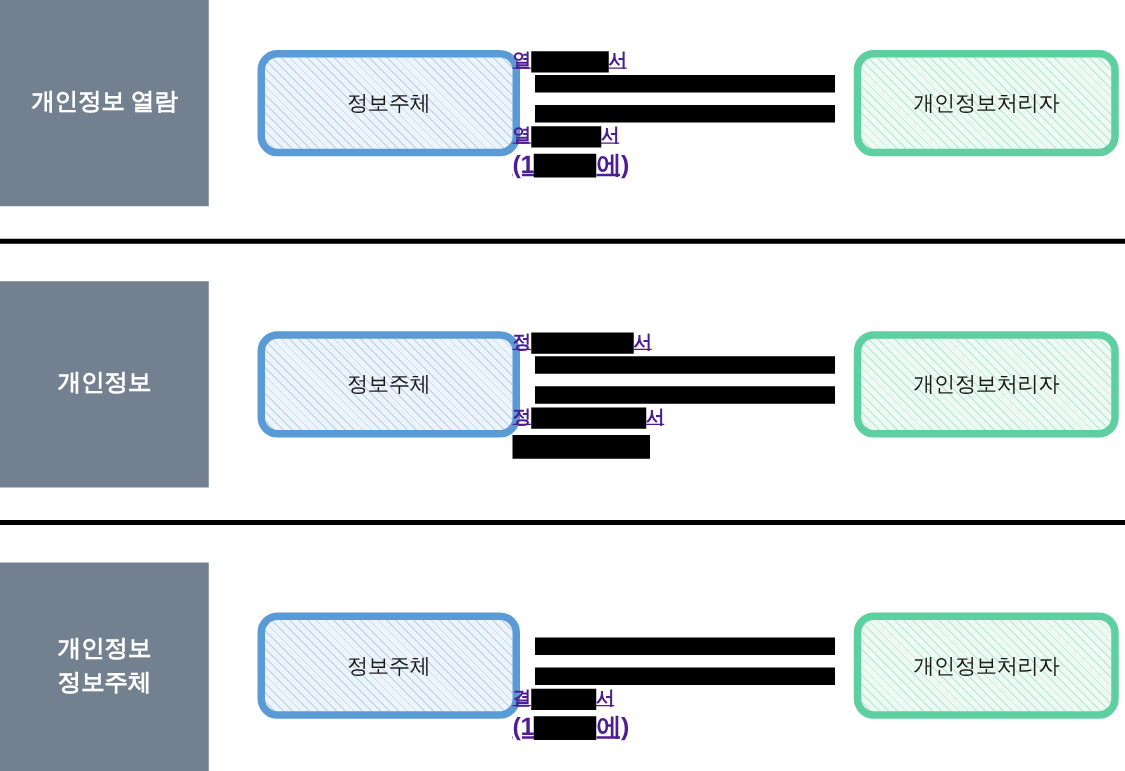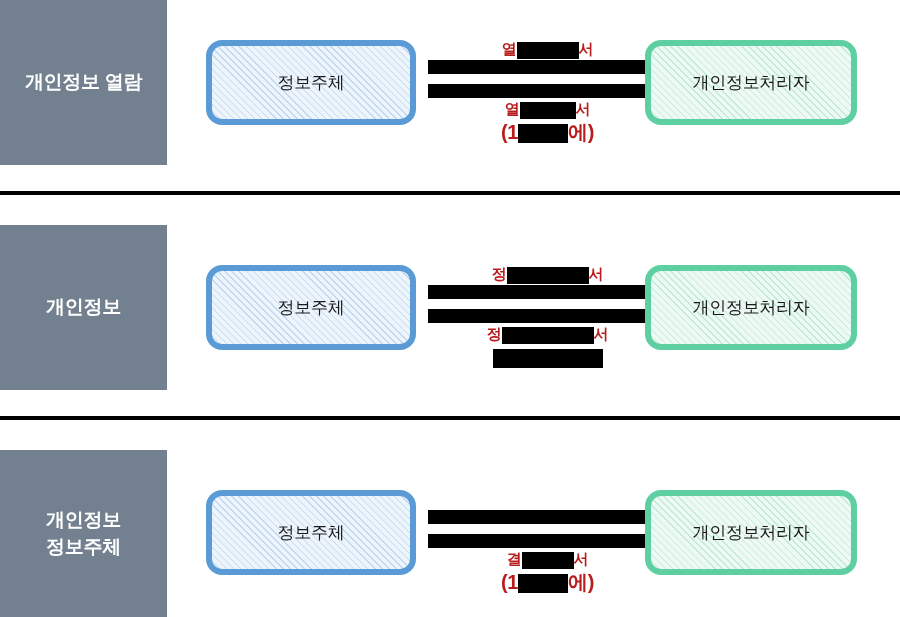--- a/index.html
+++ b/index.html
@@ -79,21 +79,21 @@
     background-image: repeating-linear-gradient(
         45deg,
         rgba(91, 155, 213, 0.30) 0px,
         rgba(91, 155, 213, 0.30) 1px,
         rgba(255, 255, 255, 0) 1px,
         rgba(255, 255, 255, 0) 5px);
     margin-left: 14px;
   }
 
   .actor-controller {
-    left: 645px;
+    left: 683px;
     width: 212px;
     height: 85px;
     border: 6px solid #5ecfa0;
     background-color: #eef9f4;
     background-image: repeating-linear-gradient(
         45deg,
         rgba(94, 207, 160, 0.32) 0px,
         rgba(94, 207, 160, 0.32) 1px,
         rgba(255, 255, 255, 0) 1px,
         rgba(255, 255, 255, 0) 5px);
@@ -121,27 +121,28 @@
     background: #000000;
   }
   .arrow-bar.upper { top: 60px; }
   .arrow-bar.lower { top: 84px; }
 
   
   .flow-label {
     position: absolute;
     left: 0;
     width: 275px;
-    text-align: center;
+    text-align: left;
     font-size: 15px;
     font-weight: bold;
-    color: #b91c1c;
+    color: #4c1d95;
     letter-spacing: -0.3px;
     line-height: 1.25;
     white-space: nowrap;
+    text-decoration: underline;
   }
   .flow-label.top    { top: 40px; }
   .flow-label.bottom { top: 100px; }
 
   
   .redact {
     display: inline-block;
     background: #000000;
     color: transparent;
     vertical-align: middle;

